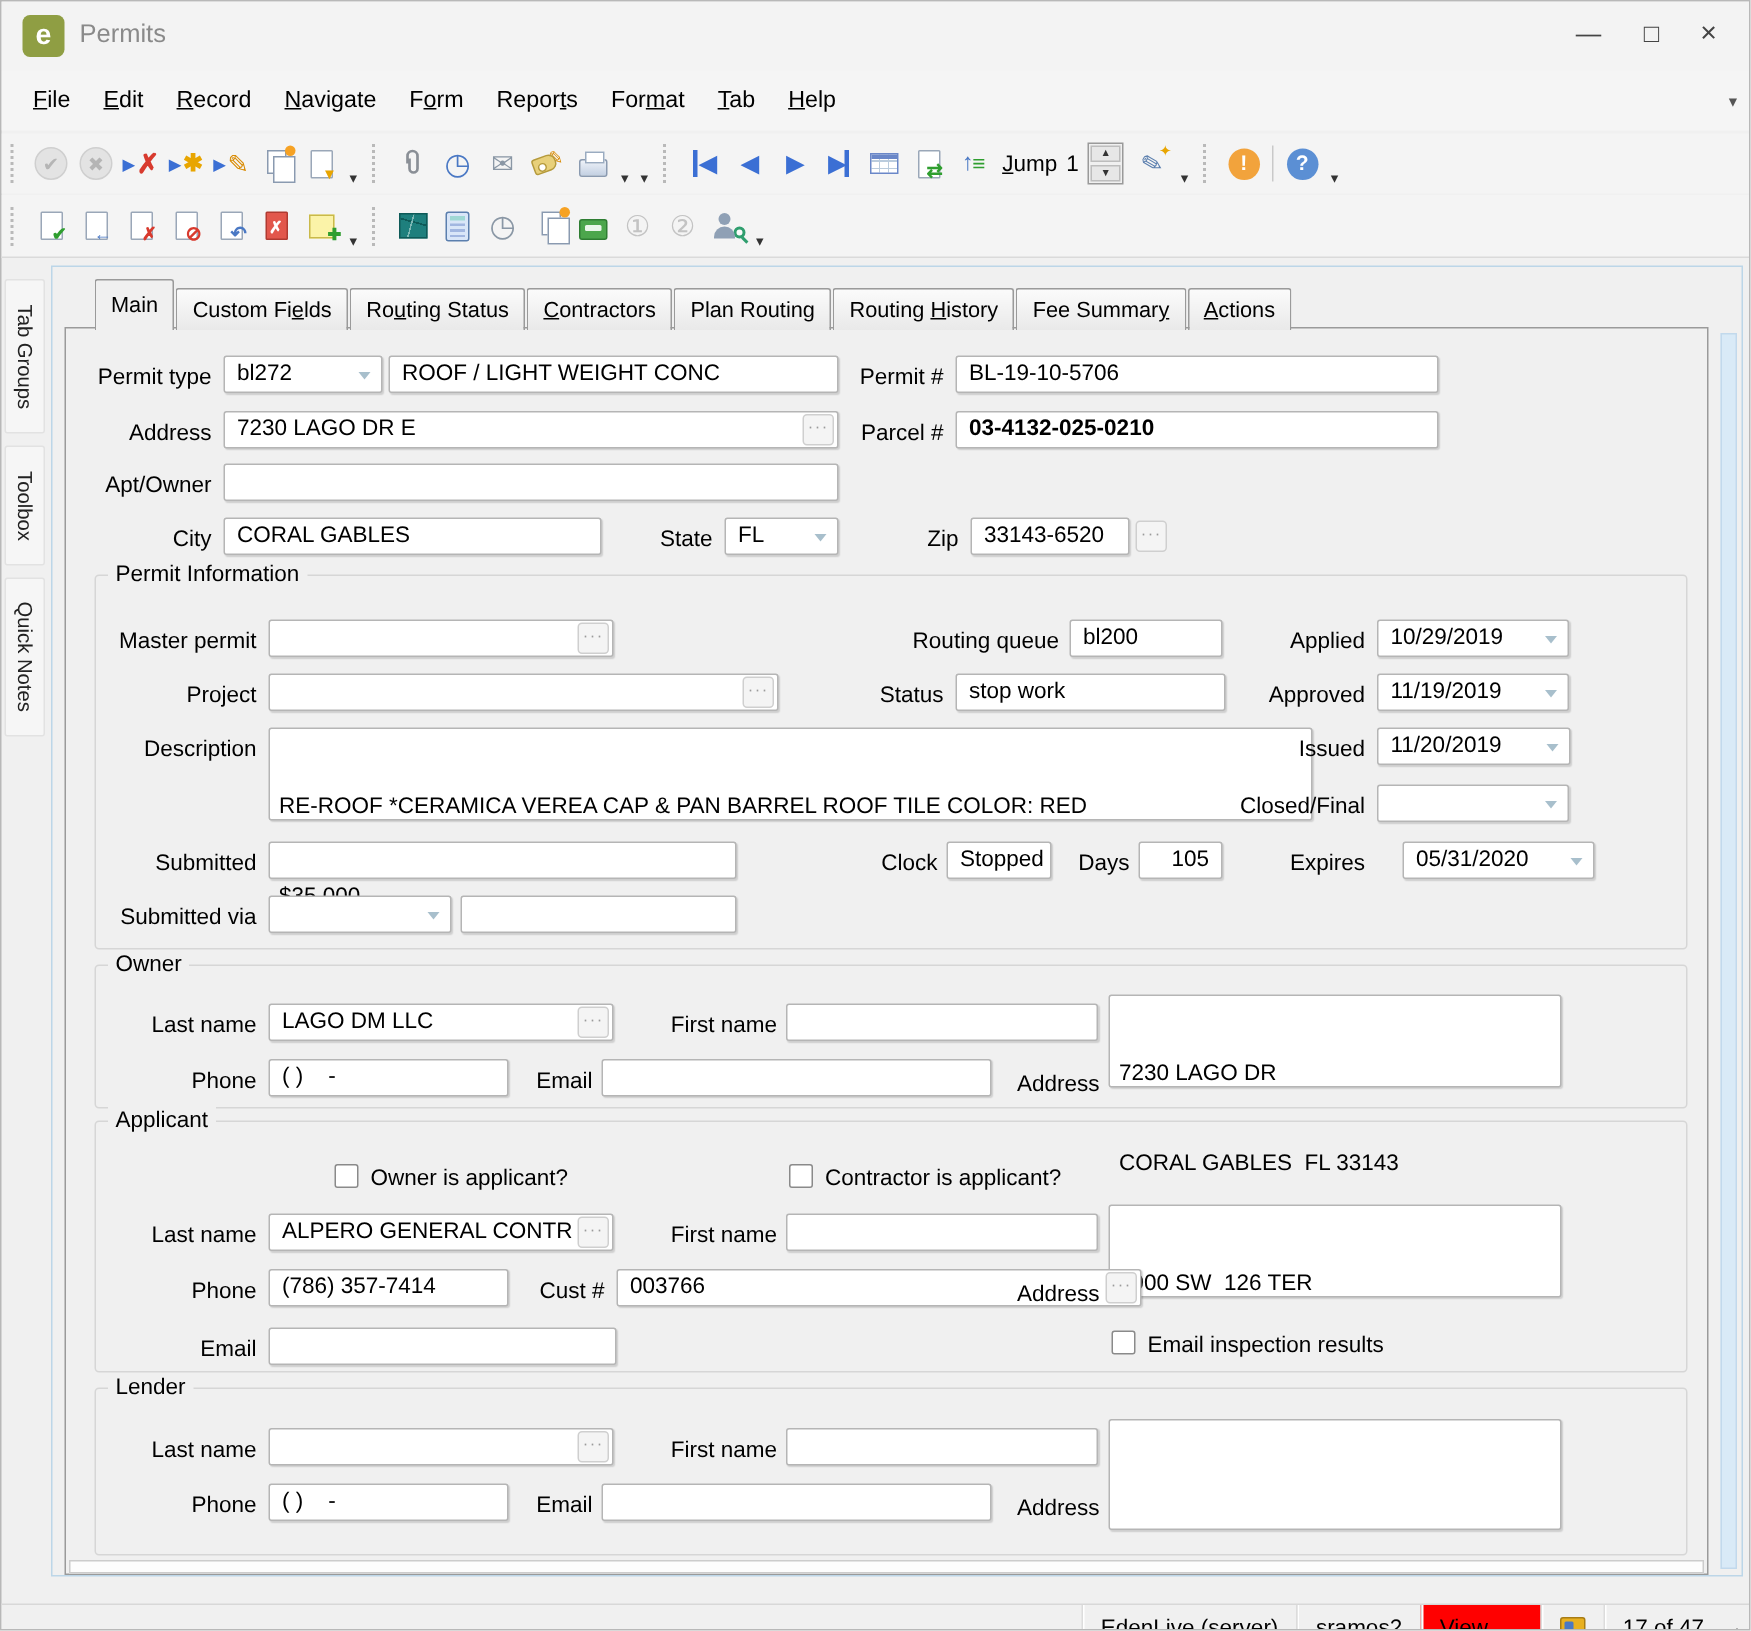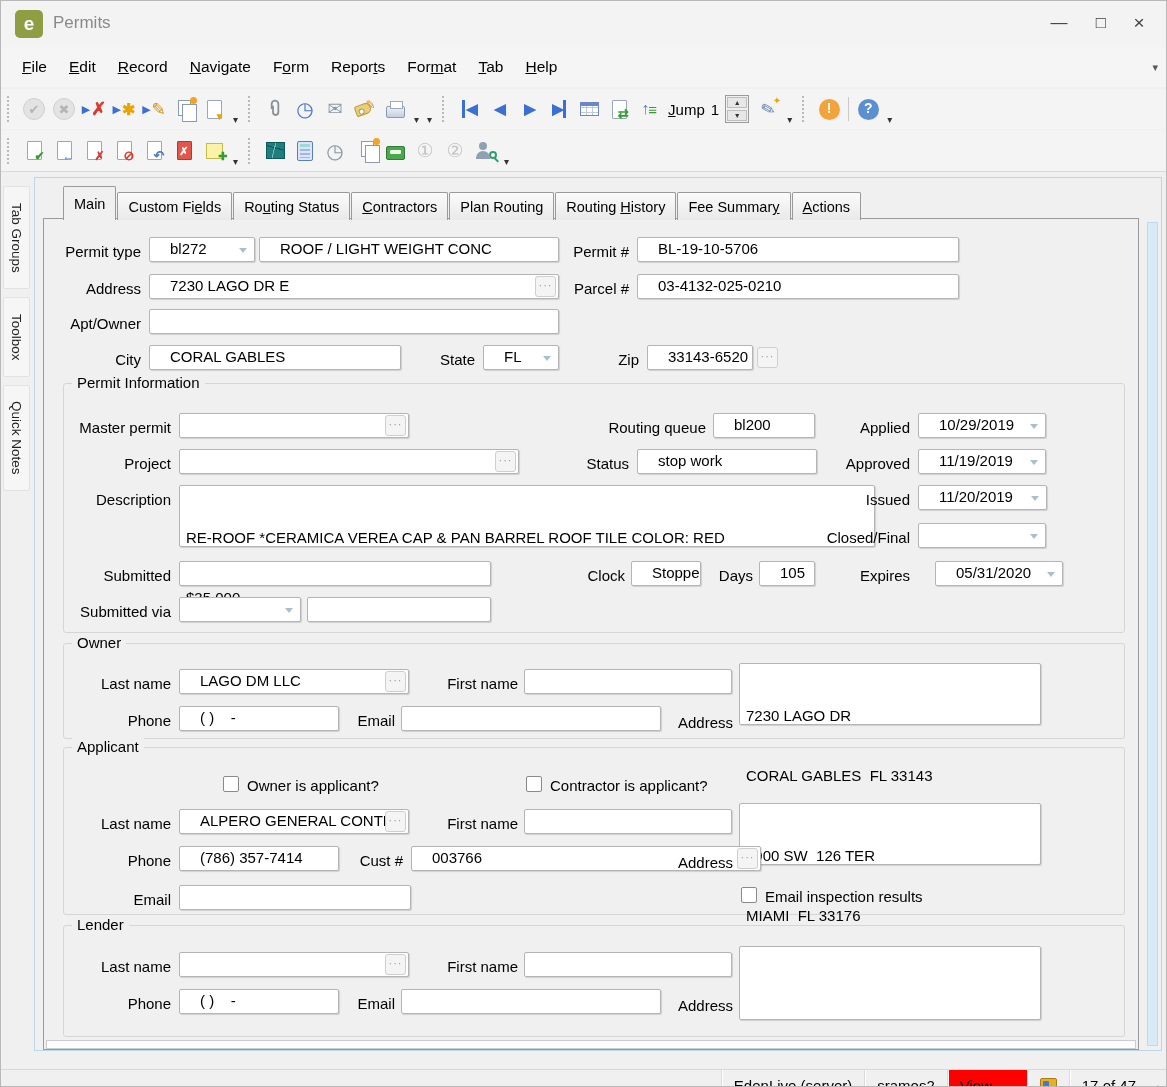--- a/index.html
+++ b/index.html
@@ -93,21 +93,21 @@
   .bottomstrip { position:absolute; left:45px; top:1039px; width:1090px; height:9px; background:#fdfdfd; border:1px solid #cccccc; }
   
   .tabs { position:absolute; left:62px; top:185px; height:34px; display:flex; align-items:flex-end; z-index:5; }
   .tab { border:1px solid #9a9a9a; border-bottom:none; background:linear-gradient(#fbfbfb,#e9e9e9);
     padding:6px 10px 5px; font-size:14.5px; border-radius:2px 2px 0 0; margin-right:1px; height:28px; }
   .tab .mn { text-decoration:underline; }
   .tab.active { background:#f0f0f0; height:34px; padding-top:9px; position:relative; z-index:6; }
   
   .lbl { position:absolute; text-align:right; font-size:15px; white-space:nowrap; }
   .fld { position:absolute; background:#fff; border:1px solid #b5b5b5; border-radius:2px; font-size:15px;
-    padding:2px 20px 0; white-space:pre; overflow:hidden; box-shadow:1px 1px 1px rgba(0,0,0,.14); height:25px; }
+    padding:2px 8px 0; white-space:pre; overflow:hidden; box-shadow:1px 1px 1px rgba(0,0,0,.14); height:25px; }
   .fld.r { text-align:right; }
   .cmb::after { content:""; position:absolute; right:7px; top:10px; border-left:4px solid transparent;
     border-right:4px solid transparent; border-top:5px solid #a8bfcc; }
   .dots { position:absolute; width:21px; height:21px; background:#f4f4f4; border:1px solid #cfcfcf; border-radius:3px;
     color:#9a9a9a; font-size:11px; text-align:center; line-height:17px; letter-spacing:1px; }
   .ta { position:absolute; background:#fff; border:1px solid #b5b5b5; border-radius:2px; font-size:15px;
     padding:2px 6px; white-space:pre-wrap; box-shadow:1px 1px 1px rgba(0,0,0,.14); line-height:20px; }
   .grp { position:absolute; border:1px solid #d6d6d6; border-radius:3px; }
   .legend { position:absolute; top:-10px; left:8px; background:#f0f0f0; padding:0 5px; font-size:15px; }
   .cb { position:absolute; width:16px; height:16px; background:#fff; border:1px solid #8a8a8a; border-radius:2px; }
@@ -336,21 +336,21 @@
   <div class="lbl" style="left:40px; top:242px; width:100px;">Permit type</div>
   <div class="fld cmb" style="left:148px; top:236px; width:106px;">bl272</div>
   <div class="fld" style="left:258px; top:236px; width:300px;">ROOF / LIGHT WEIGHT CONC</div>
   <div class="lbl" style="left:555px; top:242px; width:73px;">Permit #</div>
   <div class="fld" style="left:636px; top:236px; width:322px;">BL-19-10-5706</div>
 
   <div class="lbl" style="left:40px; top:279px; width:100px;">Address</div>
   <div class="fld" style="left:148px; top:273px; width:410px;">7230 LAGO DR E</div>
   <div class="dots" style="left:534px; top:275px;">···</div>
   <div class="lbl" style="left:555px; top:279px; width:73px;">Parcel #</div>
-  <div class="fld" style="left:636px; top:273px; width:322px;">03-4132-025-0210</div>
+  <div class="fld" style="left:636px; top:273px; width:322px;font-weight:bold;">03-4132-025-0210</div>
 
   <div class="lbl" style="left:40px; top:314px; width:100px;">Apt/Owner</div>
   <div class="fld" style="left:148px; top:308px; width:410px;"></div>
 
   <div class="lbl" style="left:40px; top:350px; width:100px;">City</div>
   <div class="fld" style="left:148px; top:344px; width:252px;">CORAL GABLES</div>
   <div class="lbl" style="left:428px; top:350px; width:46px;">State</div>
   <div class="fld cmb" style="left:482px; top:344px; width:76px;">FL</div>
   <div class="lbl" style="left:590px; top:350px; width:48px;">Zip</div>
   <div class="fld" style="left:646px; top:344px; width:106px;">33143-6520</div>
@@ -424,21 +424,20 @@
   <div class="cb" style="left:525px; top:775px;"></div>
   <div class="cblbl" style="left:549px; top:776px;">Contractor is applicant?</div>
 
   <div class="lbl" style="left:60px; top:814px; width:110px;">Last name</div>
   <div class="fld" style="left:178px; top:808px; width:230px;">ALPERO GENERAL CONTR</div>
   <div class="dots" style="left:384px; top:810px;">···</div>
   <div class="lbl" style="left:437px; top:814px; width:80px;">First name</div>
   <div class="fld" style="left:523px; top:808px; width:208px;"></div>
   <div class="ta" style="left:738px; top:802px; width:302px; height:62px;">
     <div>8900 SW  126 TER</div>
-    <div>MIAMI  FL 33176</div>
   </div>
   <div class="lbl" style="left:60px; top:851px; width:110px;">Phone</div>
   <div class="fld" style="left:178px; top:845px; width:160px;">(786) 357-7414</div>
   <div class="lbl" style="left:344px; top:851px; width:58px;">Cust #</div>
   <div class="fld" style="left:410px; top:845px; width:350px;">003766</div>
   <div class="dots" style="left:736px; top:847px;">···</div>
   <div class="lbl" style="left:664px; top:853px; width:68px;">Address</div>
   <div class="lbl" style="left:60px; top:890px; width:110px;">Email</div>
   <div class="fld" style="left:178px; top:884px; width:232px;"></div>
   <div class="cb" style="left:740px; top:886px;"></div>

